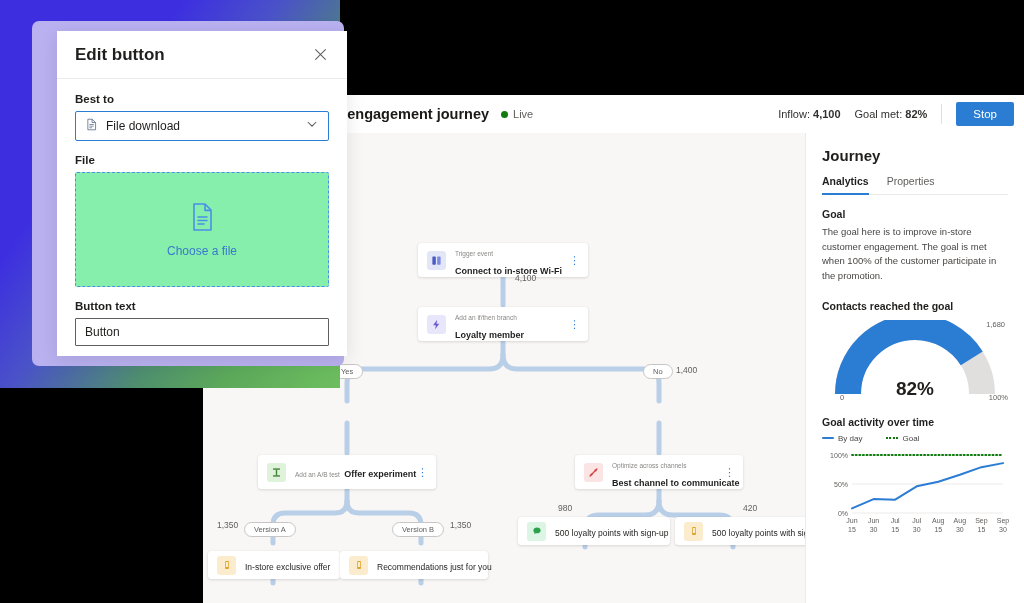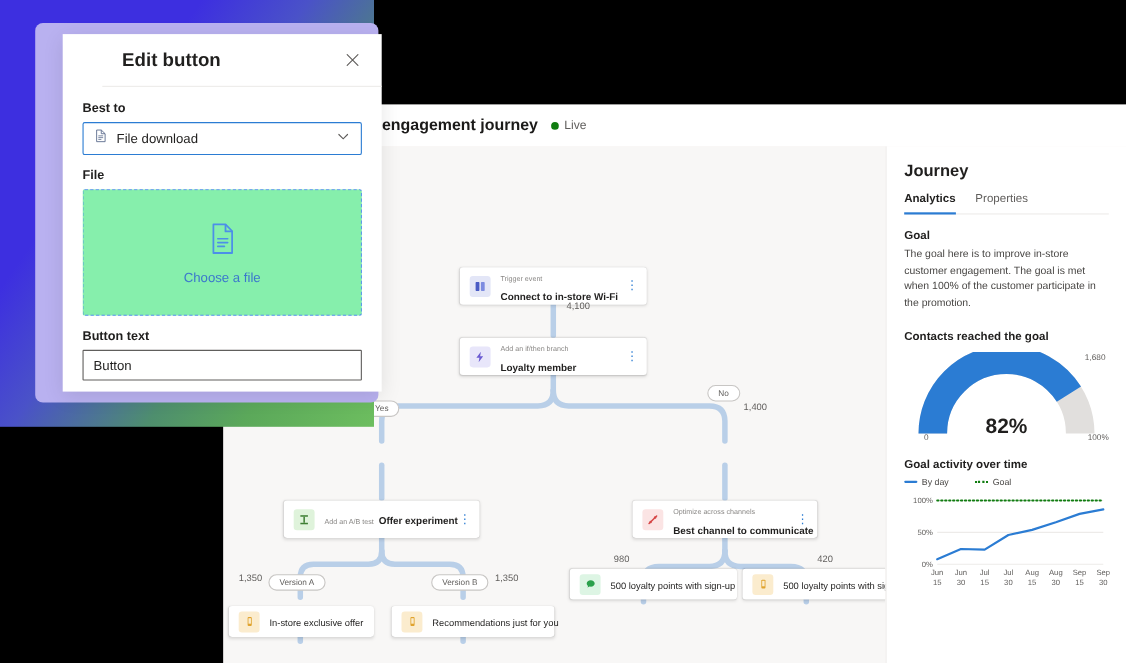--- a/index.html
+++ b/index.html
@@ -130,21 +130,21 @@
   }
 
   
   .dialog {
     position: absolute; left: 57px; top: 31px; width: 290px; height: 325px;
     background: #FFFFFF;
     box-shadow: 0 4px 18px rgba(0,0,0,0.10);
   }
   .dlg-head {
     height: 48px; display: flex; align-items: center; justify-content: space-between;
-    padding: 0 16px 0 18px; border-bottom: 1px solid #EDEBE9; margin-left: 36px;
+    padding: 0 16px 0 18px; border-bottom: 1px solid #EDEBE9;
   }
   .dlg-title { font-size: 17px; font-weight: 600; color: #201F1E; }
   .dlg-close {
     width: 22px; height: 22px; display: flex; align-items: center; justify-content: center;
     color: #605E5C; cursor: pointer;
   }
   .dlg-body { padding: 14px 18px 0 18px; }
   .fld-label { font-size: 11.5px; font-weight: 600; color: #201F1E; }
   .select {
     margin-top: 6px; height: 30px; border: 1.5px solid #2B7CD3; border-radius: 2px;
@@ -174,20 +174,32 @@
   <div class="app">
 
     <div class="topbar">
       <div class="topbar-left">
         <span class="journey-title">…er engagement journey</span>
         <span class="live-wrap">
           <span class="live-dot"></span>
           <span class="live-label">Live</span>
         </span>
       </div>
+      <div class="topbar-right">
+        <span class="stat">
+          <span>Inflow:</span>
+          <b>4,100</b>
+        </span>
+        <span class="stat">
+          <span>Goal met:</span>
+          <b>82%</b>
+        </span>
+        <span class="vdiv"></span>
+        <button class="stop-btn">Stop</button>
+      </div>
     </div>
 
     <div class="canvas">
 
       <svg class="links" width="602" height="470">
         <g fill="none" stroke="#B9CFE8" stroke-width="5" stroke-linecap="round">
 
           <path d="M300 144 L300 172"></path>
 
           <path d="M300 208 L300 222"></path>
@@ -237,21 +249,21 @@
           <span class="node-title">Loyalty member</span>
         </span>
         <span class="kebab">
             <i>⋮</i>
           </span>
       </div>
 
       <span class="edge-label" style="left:312px; top:140px;">4,100</span>
 
       <span class="pill" style="left:128px; top:231px;">Yes</span>
-      <span class="pill" style="left:440px; top:217px;">No</span>
+      <span class="pill" style="left:440px; top:231px;">No</span>
       <span class="edge-label" style="left:473px; top:232px;">1,400</span>
 
       <div class="node lg" style="left:55px; top:322px; width:178px;">
         <span class="node-ico" style="background:#DFF3DB;">
           <svg width="11" height="11" viewBox="0 0 16 16" aria-hidden="true">
             <rect x="3" y="2" width="10" height="2" fill="#3F7F34"></rect>
             <rect x="7" y="4" width="2" height="8" fill="#3F7F34"></rect>
             <rect x="3" y="12" width="10" height="2" fill="#3F7F34"></rect>
           </svg>
         </span>
@@ -291,21 +303,21 @@
           <svg width="10" height="10" viewBox="0 0 16 16" aria-hidden="true">
             <rect x="5" y="1.5" width="6" height="13" rx="1.4" fill="#E0A32E"></rect>
             <rect x="6.2" y="3.2" width="3.6" height="8" fill="#FBECCE"></rect>
           </svg>
         </span>
         <span class="node-text">
           <span class="node-title-plain">In-store exclusive offer</span>
         </span>
       </div>
 
-      <div class="node sm" style="left:153px; top:418px; width:148px;">
+      <div class="node sm" style="left:137px; top:418px; width:148px;">
         <span class="node-ico" style="background:#FBECCE;">
           <svg width="10" height="10" viewBox="0 0 16 16" aria-hidden="true">
             <rect x="5" y="1.5" width="6" height="13" rx="1.4" fill="#E0A32E"></rect>
             <rect x="6.2" y="3.2" width="3.6" height="8" fill="#FBECCE"></rect>
           </svg>
         </span>
         <span class="node-text">
           <span class="node-title-plain">Recommendations just for you</span>
         </span>
       </div>

